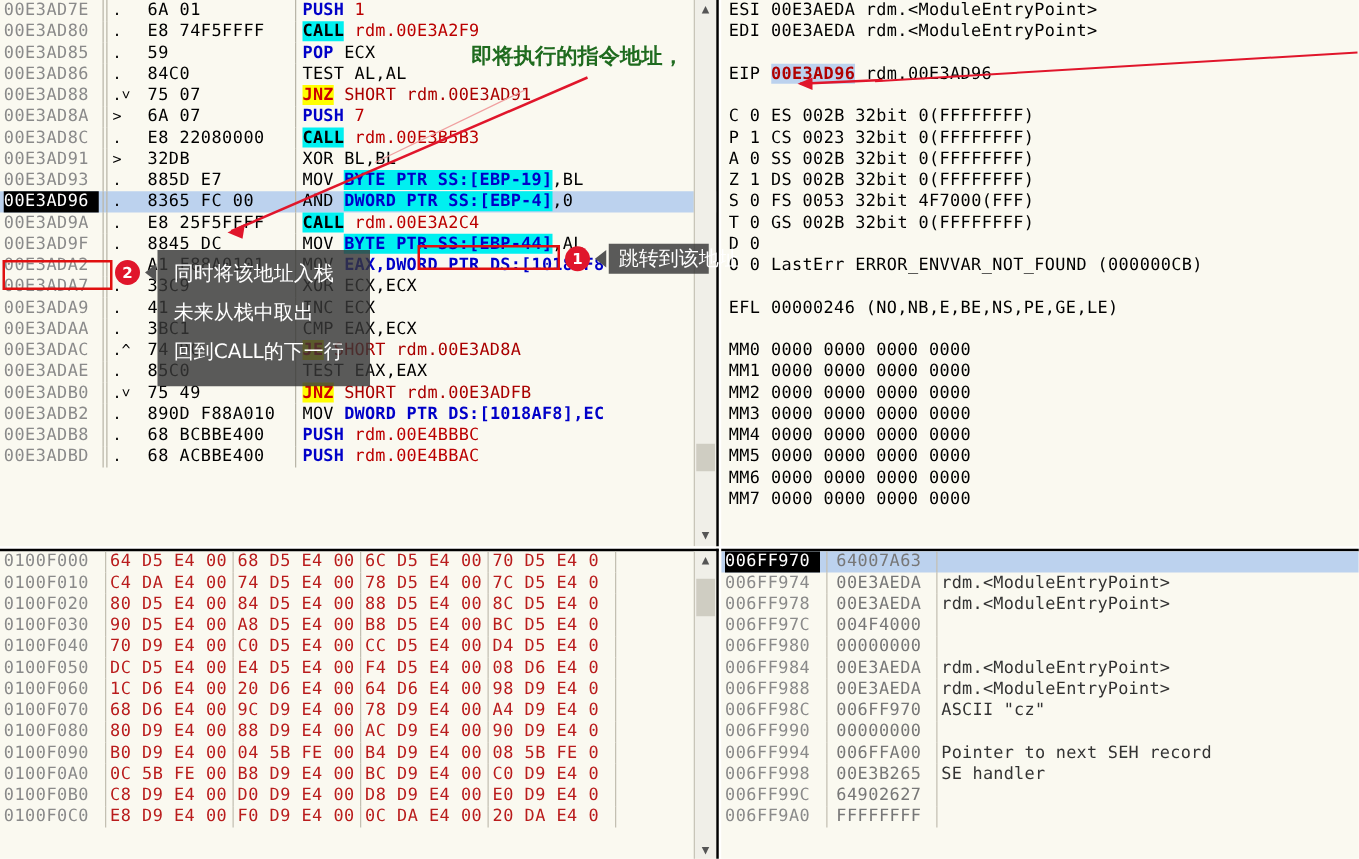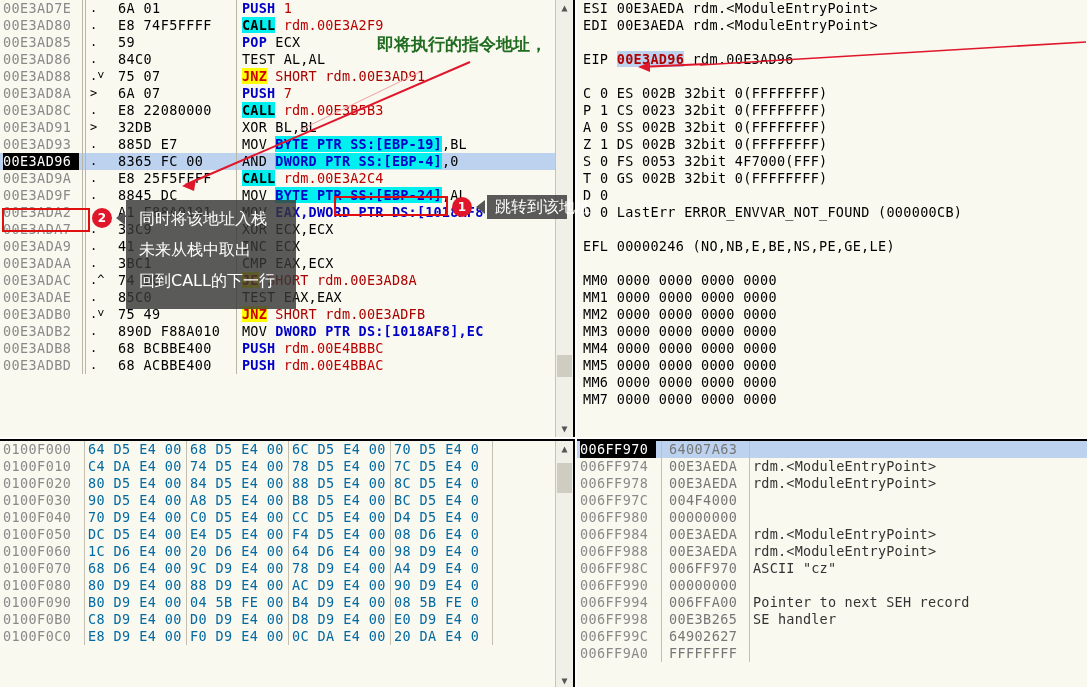--- a/index.html
+++ b/index.html
@@ -40,21 +40,21 @@
   .rrow .rn{color:#000;}
   .rrow .rv{color:#000;}
   .rrow .rc{color:#000;}
   .eip-hl{background:#bcd2ee;color:#b00000;font-weight:bold;}
   .spacer{height:17px;}
 
   
   .hrow{position:relative;height:17px;line-height:17px;font-size:13.5px;white-space:nowrap;}
   .hrow .haddr{position:absolute;left:3px;width:76px;color:#8a8a8a;letter-spacing:.4px;}
   .hrow .hs{position:absolute;top:0;bottom:0;width:0;border-left:1px solid #c3c0b2;}
-  .hrow .hgrp{position:absolute;color:#0369a1;letter-spacing:.4px;}
+  .hrow .hgrp{position:absolute;color:#b91c1c;letter-spacing:.4px;}
 
   
   .srow{position:relative;height:17px;line-height:17px;font-size:13.5px;white-space:nowrap;}
   .srow .saddr{position:absolute;left:3px;width:76px;color:#8a8a8a;letter-spacing:.4px;}
   .srow .sval{position:absolute;left:92px;width:76px;color:#777;letter-spacing:.4px;}
   .srow .sc{position:absolute;left:176px;color:#333;letter-spacing:.2px;}
   .srow .sl1{position:absolute;left:84px;top:0;bottom:0;width:0;border-left:1px solid #c3c0b2;}
   .srow .sl2{position:absolute;left:172px;top:0;bottom:0;width:0;border-left:1px solid #c3c0b2;}
   .srow.sel{background:#bcd2ee;}
   .srow.sel .saddr{background:#000;color:#fff;}
@@ -176,21 +176,21 @@
           <span class="sep2"></span>
           <span class="txt"><span class="hl-cyan-k">CALL</span> <span class="op-red">rdm.00E3A2C4</span></span>
         </div>
         <div class="drow">
           <span class="addr">00E3AD9F</span>
           <span class="sep1"></span>
           <span class="sep1b"></span>
           <span class="mark">.</span>
           <span class="bytes">8845 DC</span>
           <span class="sep2"></span>
-          <span class="txt"><span class="mn-black">MOV</span> <span class="hl-cyan">BYTE PTR SS:[EBP-24]</span><span class="mn-black">,AL</span></span>
+          <span class="txt"><span class="mn-black">MOV</span> <span class="hl-cyan">BYTE PTR SS:[EBP-44]</span><span class="mn-black">,AL</span></span>
         </div>
         <div class="drow">
           <span class="addr">00E3ADA2</span>
           <span class="sep1"></span>
           <span class="sep1b"></span>
           <span class="mark">.</span>
           <span class="bytes">A1 F88A0101</span>
           <span class="sep2"></span>
           <span class="txt"><span class="mn-black">MOV</span> <span class="blue-op">EAX,DWORD PTR DS:[1018AF8</span></span>
         </div>
@@ -428,20 +428,32 @@
           <span class="hs" style="left:186px"></span>
           <span class="hs" style="left:288px"></span>
           <span class="hs" style="left:390px"></span>
           <span class="hs" style="left:492px"></span>
           <span class="hgrp" style="left:88px">B0 D9 E4 00</span>
           <span class="hgrp" style="left:190px">04 5B FE 00</span>
           <span class="hgrp" style="left:292px">B4 D9 E4 00</span>
           <span class="hgrp" style="left:394px">08 5B FE 0</span>
         </div>
         <div class="hrow">
+          <span class="haddr">0100F0A0</span>
+          <span class="hs" style="left:84px"></span>
+          <span class="hs" style="left:186px"></span>
+          <span class="hs" style="left:288px"></span>
+          <span class="hs" style="left:390px"></span>
+          <span class="hs" style="left:492px"></span>
+          <span class="hgrp" style="left:88px">0C 5B FE 00</span>
+          <span class="hgrp" style="left:190px">B8 D9 E4 00</span>
+          <span class="hgrp" style="left:292px">BC D9 E4 00</span>
+          <span class="hgrp" style="left:394px">C0 D9 E4 0</span>
+        </div>
+        <div class="hrow">
           <span class="haddr">0100F0B0</span>
           <span class="hs" style="left:84px"></span>
           <span class="hs" style="left:186px"></span>
           <span class="hs" style="left:288px"></span>
           <span class="hs" style="left:390px"></span>
           <span class="hs" style="left:492px"></span>
           <span class="hgrp" style="left:88px">C8 D9 E4 00</span>
           <span class="hgrp" style="left:190px">D0 D9 E4 00</span>
           <span class="hgrp" style="left:292px">D8 D9 E4 00</span>
           <span class="hgrp" style="left:394px">E0 D9 E4 0</span>

